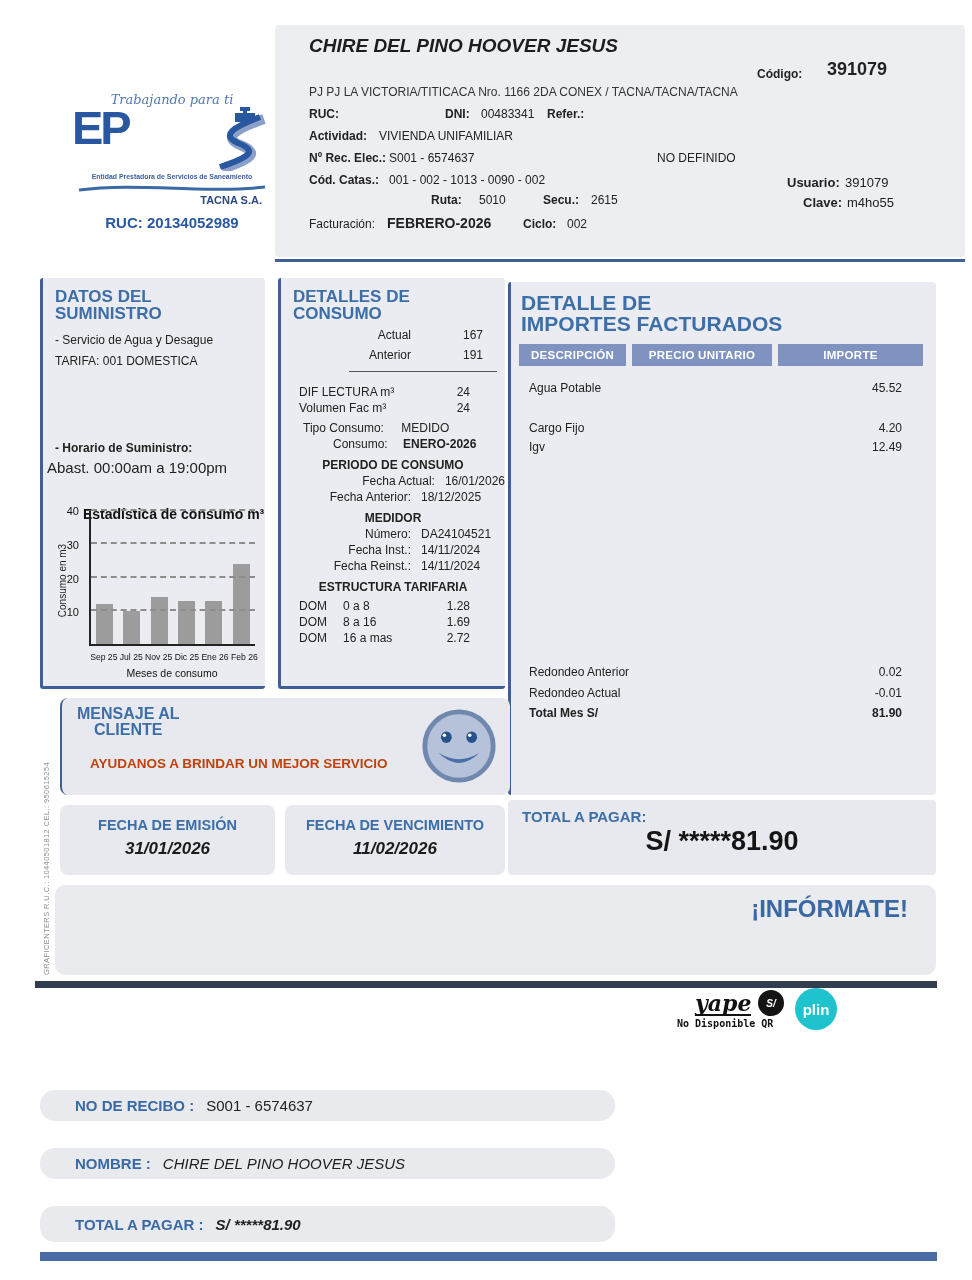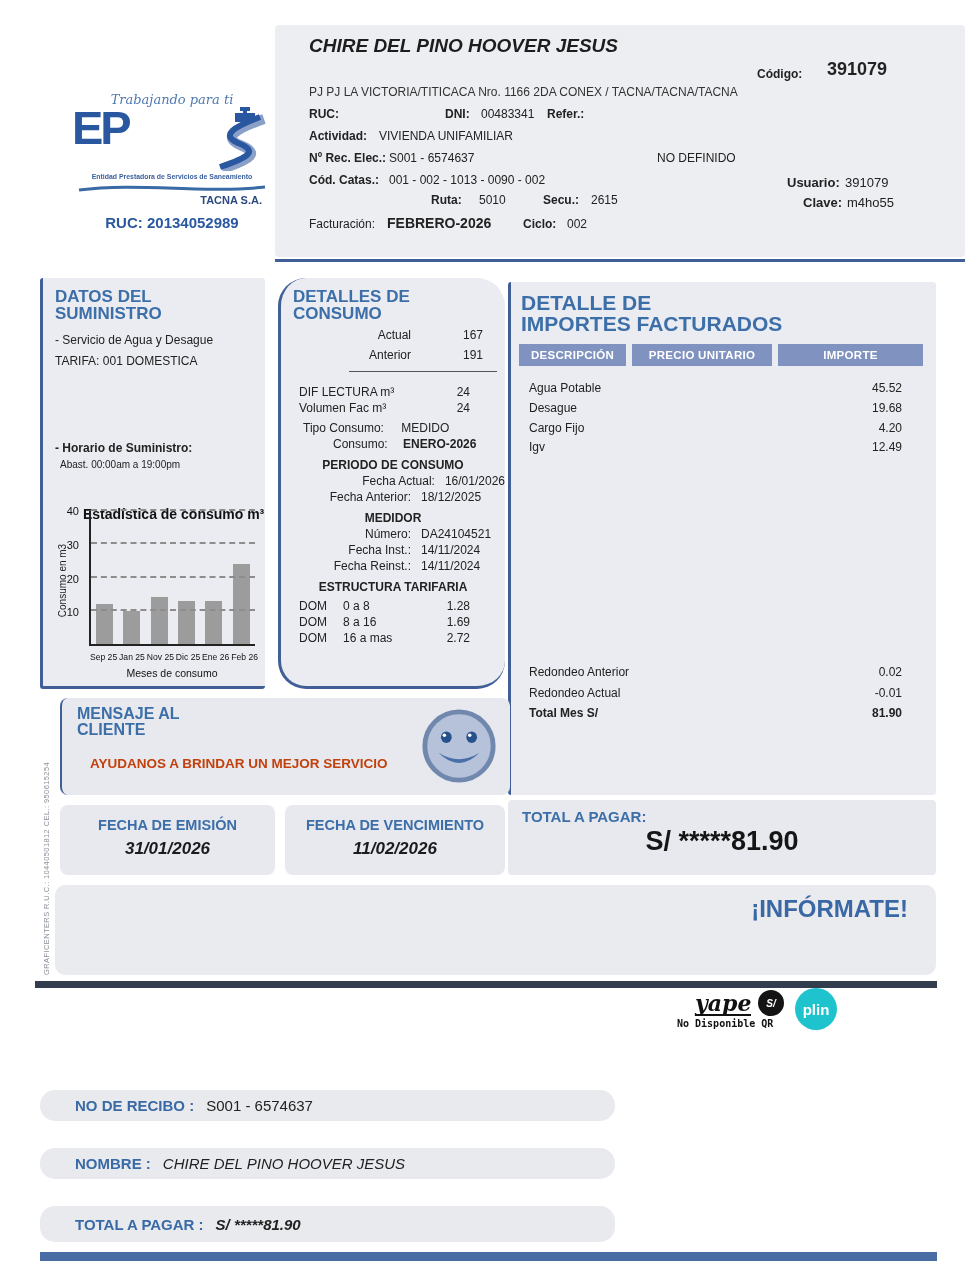--- a/index.html
+++ b/index.html
@@ -37,21 +37,21 @@
   #chart-yticks{left:2px;top:14px;bottom:40px;width:40px;}
   .ytick{position:absolute;right:6px;font-size:11px;color:#111;}
   .gridline{position:absolute;left:0;right:0;border-top:2px dashed #8d8d8d;}
   #chart-bars{position:absolute;left:0;right:0;bottom:0;top:0;display:flex;align-items:flex-end;justify-content:space-around;}
   .bar{width:17px;background:#9c9c9c;}
   #chart-xlabels{left:46px;right:6px;bottom:24px;display:flex;justify-content:space-around;}
   #chart-xlabels span{font-size:8.6px;color:#111;white-space:nowrap;}
   #chart-xlabel{left:46px;right:10px;bottom:7px;text-align:center;font-size:10.5px;color:#111;}
 
   
-  #detalles-panel{left:278px;top:278px;width:227px;height:411px;box-sizing:border-box;padding-top:10px;border-radius:28px;}
+  #detalles-panel{left:278px;top:278px;width:227px;height:411px;box-sizing:border-box;padding-top:10px;}
   #detalles-panel .sec-title{font-size:17px;padding-left:12px;}
   #detalles-panel .row{position:absolute;left:0;right:0;font-size:12px;}
   .lv{display:flex;}
   .lv .lab{width:130px;text-align:right;}
   .lv .val{margin-left:10px;}
   .rv{display:flex;}
   .rv .lab{margin-left:18px;}
   .rv .val{margin-left:auto;margin-right:35px;}
   .ctr{text-align:center;font-weight:bold;font-size:12.5px;}
   .trow{display:flex;font-size:12px;}
@@ -64,21 +64,21 @@
   #importes-panel .sec-title{font-size:21px;padding-left:10px;}
   .thead{position:absolute;top:62px;left:8px;right:6px;display:flex;gap:6px;}
   .thcell{background:#8093c0;color:#fff;font-weight:bold;font-size:11.5px;text-align:center;
           padding:5px 0;letter-spacing:0.3px;}
   .th1{width:107px;}.th2{width:140px;}.th3{width:145px;}
   .irow{position:absolute;left:18px;right:34px;display:flex;font-size:12px;}
   .irow .val{margin-left:auto;}
 
   
   #mensaje-panel{left:60px;top:698px;width:448px;height:97px;background:#e7e9ee;border-radius:8px;
-                 border-left:2px solid #3f5f96;}
+                 border-left:2px solid #3f5f96;text-align:center;}
   #mensaje-panel .sec-title{font-size:16px;position:absolute;left:15px;top:8px;}
   #mensaje-body{position:absolute;left:28px;top:58px;font-size:13.5px;font-weight:bold;color:#c2410c;}
   #smiley{position:absolute;left:358px;top:9px;}
 
   
   .fecha-box{position:absolute;background:#e7e9ee;border-radius:8px;height:70px;text-align:center;}
   .fecha-label{font-size:14.5px;font-weight:bold;color:#3c6ea8;margin-top:12px;}
   .fecha-value{font-size:17px;font-weight:bold;font-style:italic;color:#1c1c1c;margin-top:6px;}
   #total-box{left:508px;top:800px;width:428px;height:75px;background:#e7e9ee;border-radius:4px;}
   #total-label{position:absolute;left:14px;top:8px;font-size:15px;font-weight:bold;color:#3c6ea8;}
@@ -168,21 +168,21 @@
     <div id="logo-company">TACNA S.A.</div>
     <div id="logo-ruc">RUC: 20134052989</div>
   </div>
 
   <div id="datos-panel" class="panel blue-border">
     <div class="sec-title">DATOS DEL</div>
     <div class="sec-title">SUMINISTRO</div>
     <div style="font-size:12px;margin-top:10px;">- Servicio de Agua y Desague</div>
     <div style="font-size:12px;margin-top:7px;">TARIFA: 001 DOMESTICA</div>
     <div style="font-size:12px;font-weight:bold;position:absolute;left:12px;top:163px;">- Horario de Suministro:</div>
-    <div style="font-size:10px;position:absolute;left:17px;top:181px;text-align:center;">Abast. 00:00am a 19:00pm</div>
+    <div style="font-size:15px;position:absolute;left:4px;top:181px;text-align:center;">Abast. 00:00am a 19:00pm</div>
   </div>
 
   <div id="chart-box" class="panel blue-border">
     <div id="chart-title" class="abs">Estadística de consumo m³</div>
     <div id="chart-ylabel" class="abs">Consumo en m3</div>
     <div id="chart-yticks" class="abs">
         <div class="ytick" style="bottom: calc(25% - 6px);">10</div>
         <div class="ytick" style="bottom: calc(50% - 6px);">20</div>
         <div class="ytick" style="bottom: calc(75% - 6px);">30</div>
         <div class="ytick" style="bottom: calc(100% - 6px);">40</div>
@@ -196,21 +196,21 @@
           <div class="bar" style="height: 32.5%; background: rgb(156, 156, 156);"></div>
           <div class="bar" style="height: 60%; background: rgb(156, 156, 156);"></div>
         </div>
     <div class="gridline" style="bottom: 25%;"></div>
         <div class="gridline" style="bottom: 50%;"></div>
         <div class="gridline" style="bottom: 75%;"></div>
         <div class="gridline" style="bottom: 100%;"></div>
       </div>
     <div id="chart-xlabels" class="abs">
         <span>Sep 25</span>
-        <span>Jan 25</span>
+        <span>Jul 25</span>
         <span>Nov 25</span>
         <span>Dic 25</span>
         <span>Ene 26</span>
         <span>Feb 26</span>
       </div>
     <div id="chart-xlabel" class="abs">Meses de consumo</div>
   </div>
 
   <div id="detalles-panel" class="panel blue-border">
     <div class="sec-title">DETALLES DE</div>
@@ -284,24 +284,20 @@
     <div class="sec-title">DETALLE DE</div>
     <div class="sec-title">IMPORTES FACTURADOS</div>
     <div class="thead">
       <div class="thcell th1">DESCRIPCIÓN</div>
       <div class="thcell th2">PRECIO UNITARIO</div>
       <div class="thcell th3">IMPORTE</div>
     </div>
     <div class="irow" style="top:99px;">
       <span>Agua Potable</span>
       <span class="val">45.52</span>
-    </div>
-    <div class="irow" style="top:119px;">
-      <span>Desague</span>
-      <span class="val">19.68</span>
     </div>
     <div class="irow" style="top:139px;">
       <span>Cargo Fijo</span>
       <span class="val">4.20</span>
     </div>
     <div class="irow" style="top:158px;">
       <span>Igv</span>
       <span class="val">12.49</span>
     </div>
     <div class="irow" style="top:383px;">

